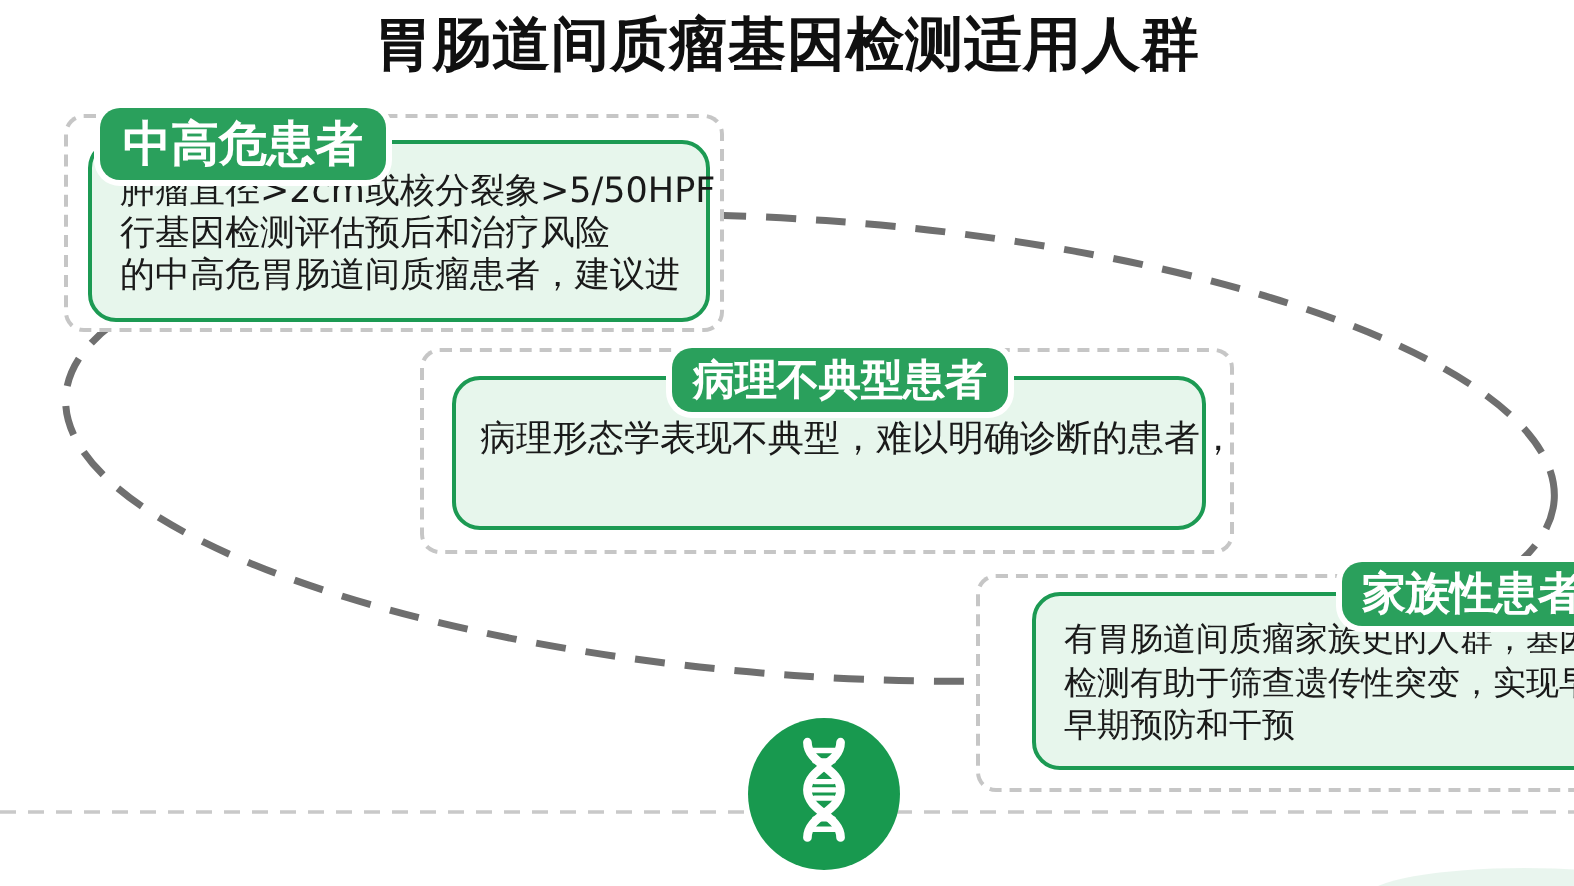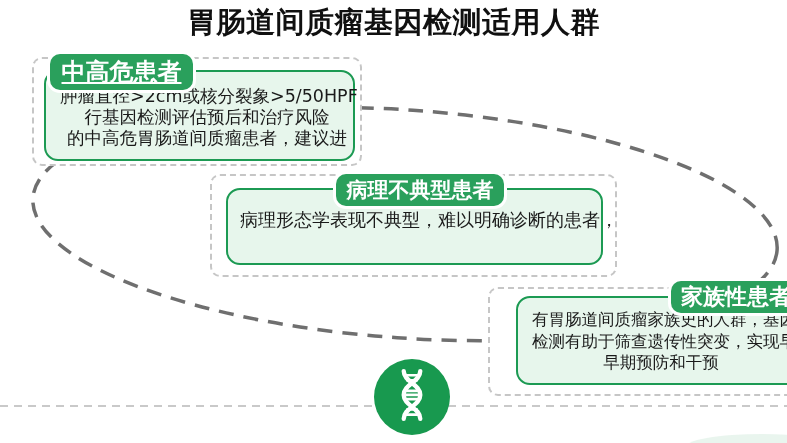--- a/index.html
+++ b/index.html
@@ -36,25 +36,25 @@
   .gbox2{left:226px;top:188px;width:377px;height:77px;}
   .gbox3{left:516px;top:296px;width:290px;height:89px;}
   
   .tab{
     position:absolute;background:#2aa05c;color:#ffffff;
     font-weight:bold;text-align:center;
     border-radius:10px;box-shadow:0 0 0 3px #ffffff;
     display:flex;align-items:center;justify-content:center;
     box-sizing:border-box;
   }
-  .tab1{left:50px;top:54px;width:143px;height:36px;font-size:24px;text-decoration:underline;}
+  .tab1{left:50px;top:54px;width:143px;height:36px;font-size:24px;}
   .tab2{left:336px;top:174px;width:168px;height:32px;font-size:21px;}
   .tab3{left:671px;top:281px;width:141px;height:32px;font-size:22px;justify-content:flex-start;padding-left:10px;}
   
-  .body{position:absolute;color:#1a1a1a;text-align:center;}
+  .body{position:absolute;color:#1a1a1a;}
   .body span{display:block;white-space:nowrap;}
   .body1{left:60px;top:86px;width:294px;font-size:17.5px;line-height:21px;}
   .body2{left:240px;top:208px;width:362px;font-size:18px;line-height:23px;}
   .body3{left:532px;top:309px;width:258px;font-size:16.5px;line-height:21.5px;}
   
   .dna{
     position:absolute;left:374px;top:359px;width:76px;height:76px;
     background:#18994f;border-radius:50%;
     display:flex;align-items:center;justify-content:center;
   }

